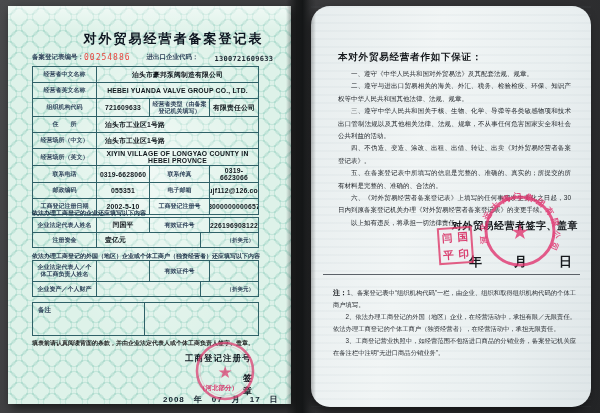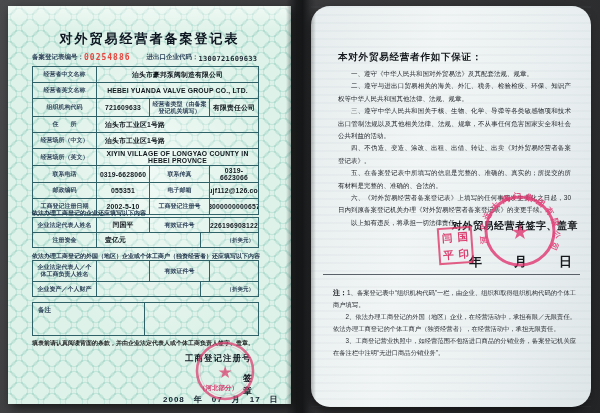--- a/index.html
+++ b/index.html
@@ -12,24 +12,24 @@
     background-color:#def2e9;
     background-image:
       radial-gradient(circle, rgba(47,158,134,0) 7.5px, rgba(47,158,134,.15) 8px, rgba(47,158,134,.15) 9px, rgba(47,158,134,0) 9.6px),
       radial-gradient(circle, rgba(47,158,134,0) 7.5px, rgba(47,158,134,.15) 8px, rgba(47,158,134,.15) 9px, rgba(47,158,134,0) 9.6px);
     background-size:22px 22px;background-position:0 0,11px 11px;
     box-shadow:3px 4px 10px rgba(0,0,0,.6);}
   .page-left::after{content:"";position:absolute;inset:0;pointer-events:none;
     background:radial-gradient(ellipse at 52% 42%, rgba(255,255,255,.55) 0%, rgba(255,255,255,0) 55%),
                linear-gradient(180deg, rgba(255,255,255,.55) 0%, rgba(255,255,255,0) 6%);}
   .lp-title{position:absolute;left:0;top:24px;width:100%;text-align:center;
-    font-size:13px;font-weight:bold;letter-spacing:2px;color:#0d1520;z-index:2;}
+    font-size:13px;font-weight:bold;letter-spacing:2px;color:#0d1520;z-index:2;padding-left:24px;}
   .lp-meta{position:absolute;left:24px;top:47px;width:227px;font-size:6.5px;font-weight:bold;color:#31455c;z-index:2;white-space:nowrap;}
-  .reg-no{font-family:"DejaVu Sans Mono",monospace;color:#e8463f;font-size:8px;letter-spacing:1px;font-weight:bold;vertical-align:-1px;}
-  .code-val{display:inline-block;margin-left:0;transform:translateY(2px);color:#1c2530;font-size:7px;font-family:"DejaVu Sans Mono",monospace;letter-spacing:.3px;}
+  .reg-no{font-family:"DejaVu Sans Mono",monospace;color:#e8463f;font-size:8px;letter-spacing:1px;font-weight:normal;vertical-align:-1px;}
+  .code-val{display:inline-block;margin-left:16px;transform:translateY(2px);color:#1c2530;font-size:7px;font-family:"DejaVu Sans Mono",monospace;letter-spacing:.3px;}
   .m2{margin-left:16px;}
   .tbl{position:absolute;left:24px;width:227px;border:1px solid #2f6168;z-index:2;box-sizing:border-box;}
   .row{display:flex;border-top:1px solid #2f6168;align-items:stretch;}
   .row:first-child{border-top:none;}
   .cell{border-left:1px solid #2f6168;display:flex;align-items:center;justify-content:center;
     text-align:center;padding:1px 2px;box-sizing:border-box;min-height:14px;overflow:hidden;}
   .cell:first-child{border-left:none;}
   .lab{width:63px;flex:0 0 63px;font-size:6px;color:#31455c;font-weight:bold;line-height:7px;}
   .lab2{width:60px;flex:0 0 60px;font-size:6px;color:#31455c;font-weight:bold;line-height:7px;}
   .val{flex:1;font-size:6.8px;font-weight:bold;color:#10161c;letter-spacing:.2px;}

